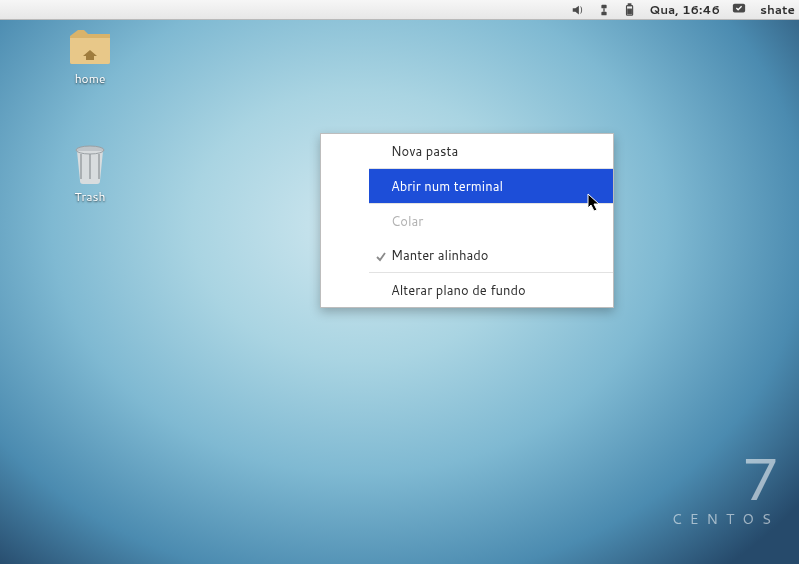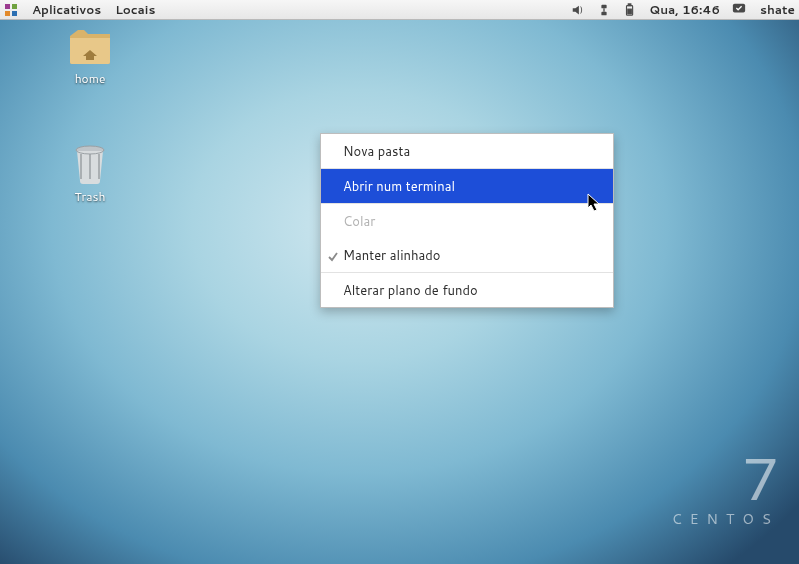--- a/index.html
+++ b/index.html
@@ -52,20 +52,21 @@
   background: #fff;
   border: 1px solid #bdbdbd;
   box-shadow: 0 4px 10px rgba(0,0,0,.25);
   font-size: 13px;
   color: #2e2e2e;
 }
 .context-menu .item {
   display: flex; align-items: center;
   padding: 8px 10px 8px 22px;
   cursor: default;
+  margin-left: 48px;
 }
 .context-menu .item.sep { border-top: 1px solid #e2e2e2; }
 .context-menu .item.selected {
   background: #1d4ed8;
   color: #fff;
 }
 .context-menu .item.disabled { color: #b2b2b2; }
 .context-menu .check {
   position: absolute; left: 6px;
   width: 12px; height: 12px;
@@ -85,34 +86,20 @@
 }
 .brand .big { font-size: 58px; font-weight: 200; line-height: 1; }
 .brand .small { font-size: 14px; letter-spacing: 8px; font-weight: 300; margin-top: 2px; }
 </style>
 </head>
 <body>
 
 <div class="screen">
 
   <div class="topbar">
-    <div class="left">
-      <span class="logo">
-        <svg viewBox="0 0 14 14">
-            <g>
-          <rect x="1" y="1" width="5" height="5" fill="#9b3b8f"></rect>
-          <rect x="8" y="1" width="5" height="5" fill="#6fa23f"></rect>
-          <rect x="1" y="8" width="5" height="5" fill="#e28a2b"></rect>
-          <rect x="8" y="8" width="5" height="5" fill="#2b6fb2"></rect>
-        </g>
-          </svg>
-      </span>
-      <span class="menu-label">Aplicativos</span>
-      <span class="menu-label">Locais</span>
-    </div>
     <div class="right">
       <span class="tray-icon">
         <svg viewBox="0 0 16 16" fill="#4a4a4a">
             <path d="M2 6h3l4-3v10l-4-3H2z"></path>
             <path d="M11 4c1.5 1 1.5 7 0 8" stroke="#4a4a4a" fill="none"></path>
           </svg>
       </span>
       <span class="tray-icon">
         <svg viewBox="0 0 16 16" fill="#4a4a4a">
             <rect x="5" y="2" width="6" height="4" rx="1"></rect>

